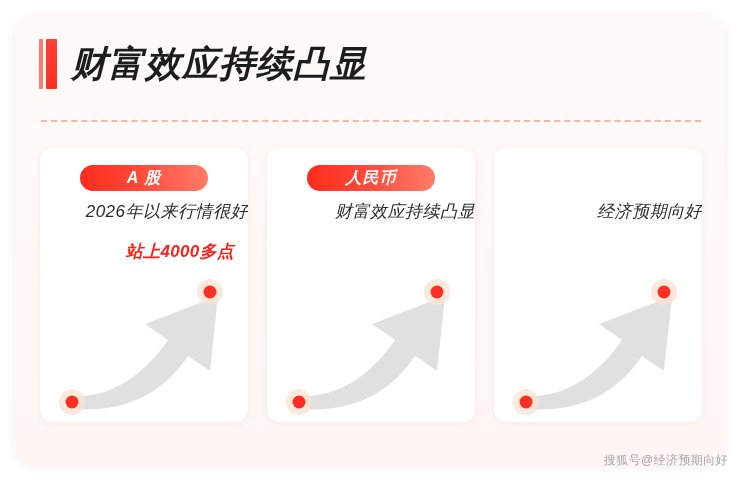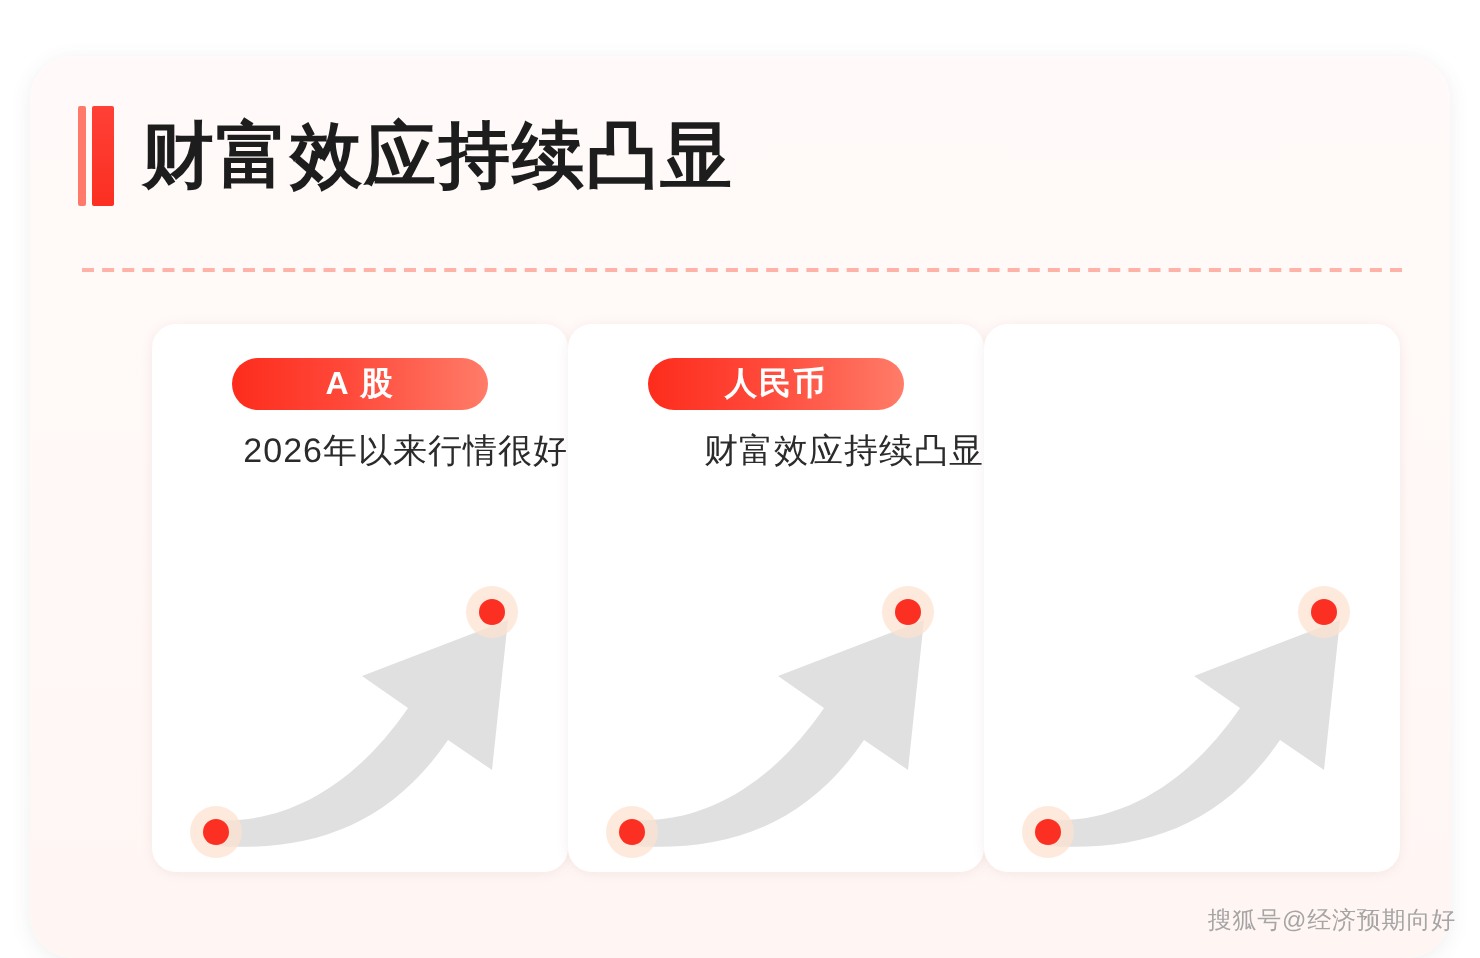--- a/index.html
+++ b/index.html
@@ -19,27 +19,28 @@
     position: relative;
     width: 740px;
     height: 479px;
     background: #ffffff;
   }
 
   
   .panel {
     position: absolute;
     left: 15px;
-    top: 28px;
+    top: 14px;
     width: 710px;
     height: 451px;
     background: linear-gradient(180deg, #fffaf9 0%, #fff8f6 55%, #fff6f4 100%);
     border-radius: 22px;
     box-shadow: 0 2px 10px rgba(120, 90, 90, 0.10);
     overflow: hidden;
+    font-style: italic;
   }
 
   
   .header {
     position: absolute;
     left: 24px;
     top: 22px;
     display: flex;
     align-items: center;
     height: 56px;
@@ -80,21 +81,21 @@
     border-top: 2px dashed #ffb3a8;
   }
 
   
   .cards {
     position: absolute;
     left: 25px;
     top: 134px;
     width: 662px;
     display: flex;
-    margin-left: 36px;
+    gap: 19px;
   }
   .card {
     position: relative;
     width: 208px;
     height: 274px;
     background: #ffffff;
     border-radius: 12px;
     box-shadow: 0 1px 6px rgba(180, 130, 125, 0.13);
     overflow: hidden;
   }
@@ -186,20 +187,21 @@
 
     <div class="divider"></div>
 
     <div class="cards">
 
       <div class="card">
         <div class="badge-wrap">
           <span class="badge">A  股</span>
         </div>
         <div class="card-main">2026年以来行情很好</div>
+        <div class="card-highlight">站上4000多点</div>
         <div class="arrow-box">
           <svg viewBox="0 0 190 150" xmlns="http://www.w3.org/2000/svg">
             <path d="M22 128 C58 130, 92 110, 118 72 L95 56 L168 28 L160 103 L138 88 C108 132, 68 144, 22 141 Z" fill="#e0e0e0"></path>
             <circle cx="22" cy="134" r="13" fill="#fde2d2" opacity="0.75"></circle>
             <circle cx="22" cy="134" r="6.5" fill="#fb2f22"></circle>
             <circle cx="160" cy="24" r="13" fill="#fde2d2" opacity="0.75"></circle>
             <circle cx="160" cy="24" r="6.5" fill="#fb2f22"></circle>
           </svg>
         </div>
       </div>
@@ -214,20 +216,21 @@
             <path d="M22 128 C58 130, 92 110, 118 72 L95 56 L168 28 L160 103 L138 88 C108 132, 68 144, 22 141 Z" fill="#e0e0e0"></path>
             <circle cx="22" cy="134" r="13" fill="#fde2d2" opacity="0.75"></circle>
             <circle cx="22" cy="134" r="6.5" fill="#fb2f22"></circle>
             <circle cx="160" cy="24" r="13" fill="#fde2d2" opacity="0.75"></circle>
             <circle cx="160" cy="24" r="6.5" fill="#fb2f22"></circle>
           </svg>
         </div>
       </div>
 
       <div class="card">
+        <div class="card-main">经济预期向好</div>
         <div class="arrow-box">
           <svg viewBox="0 0 190 150" xmlns="http://www.w3.org/2000/svg">
             <path d="M22 128 C58 130, 92 110, 118 72 L95 56 L168 28 L160 103 L138 88 C108 132, 68 144, 22 141 Z" fill="#e0e0e0"></path>
             <circle cx="22" cy="134" r="13" fill="#fde2d2" opacity="0.75"></circle>
             <circle cx="22" cy="134" r="6.5" fill="#fb2f22"></circle>
             <circle cx="160" cy="24" r="13" fill="#fde2d2" opacity="0.75"></circle>
             <circle cx="160" cy="24" r="6.5" fill="#fb2f22"></circle>
           </svg>
         </div>
       </div>

